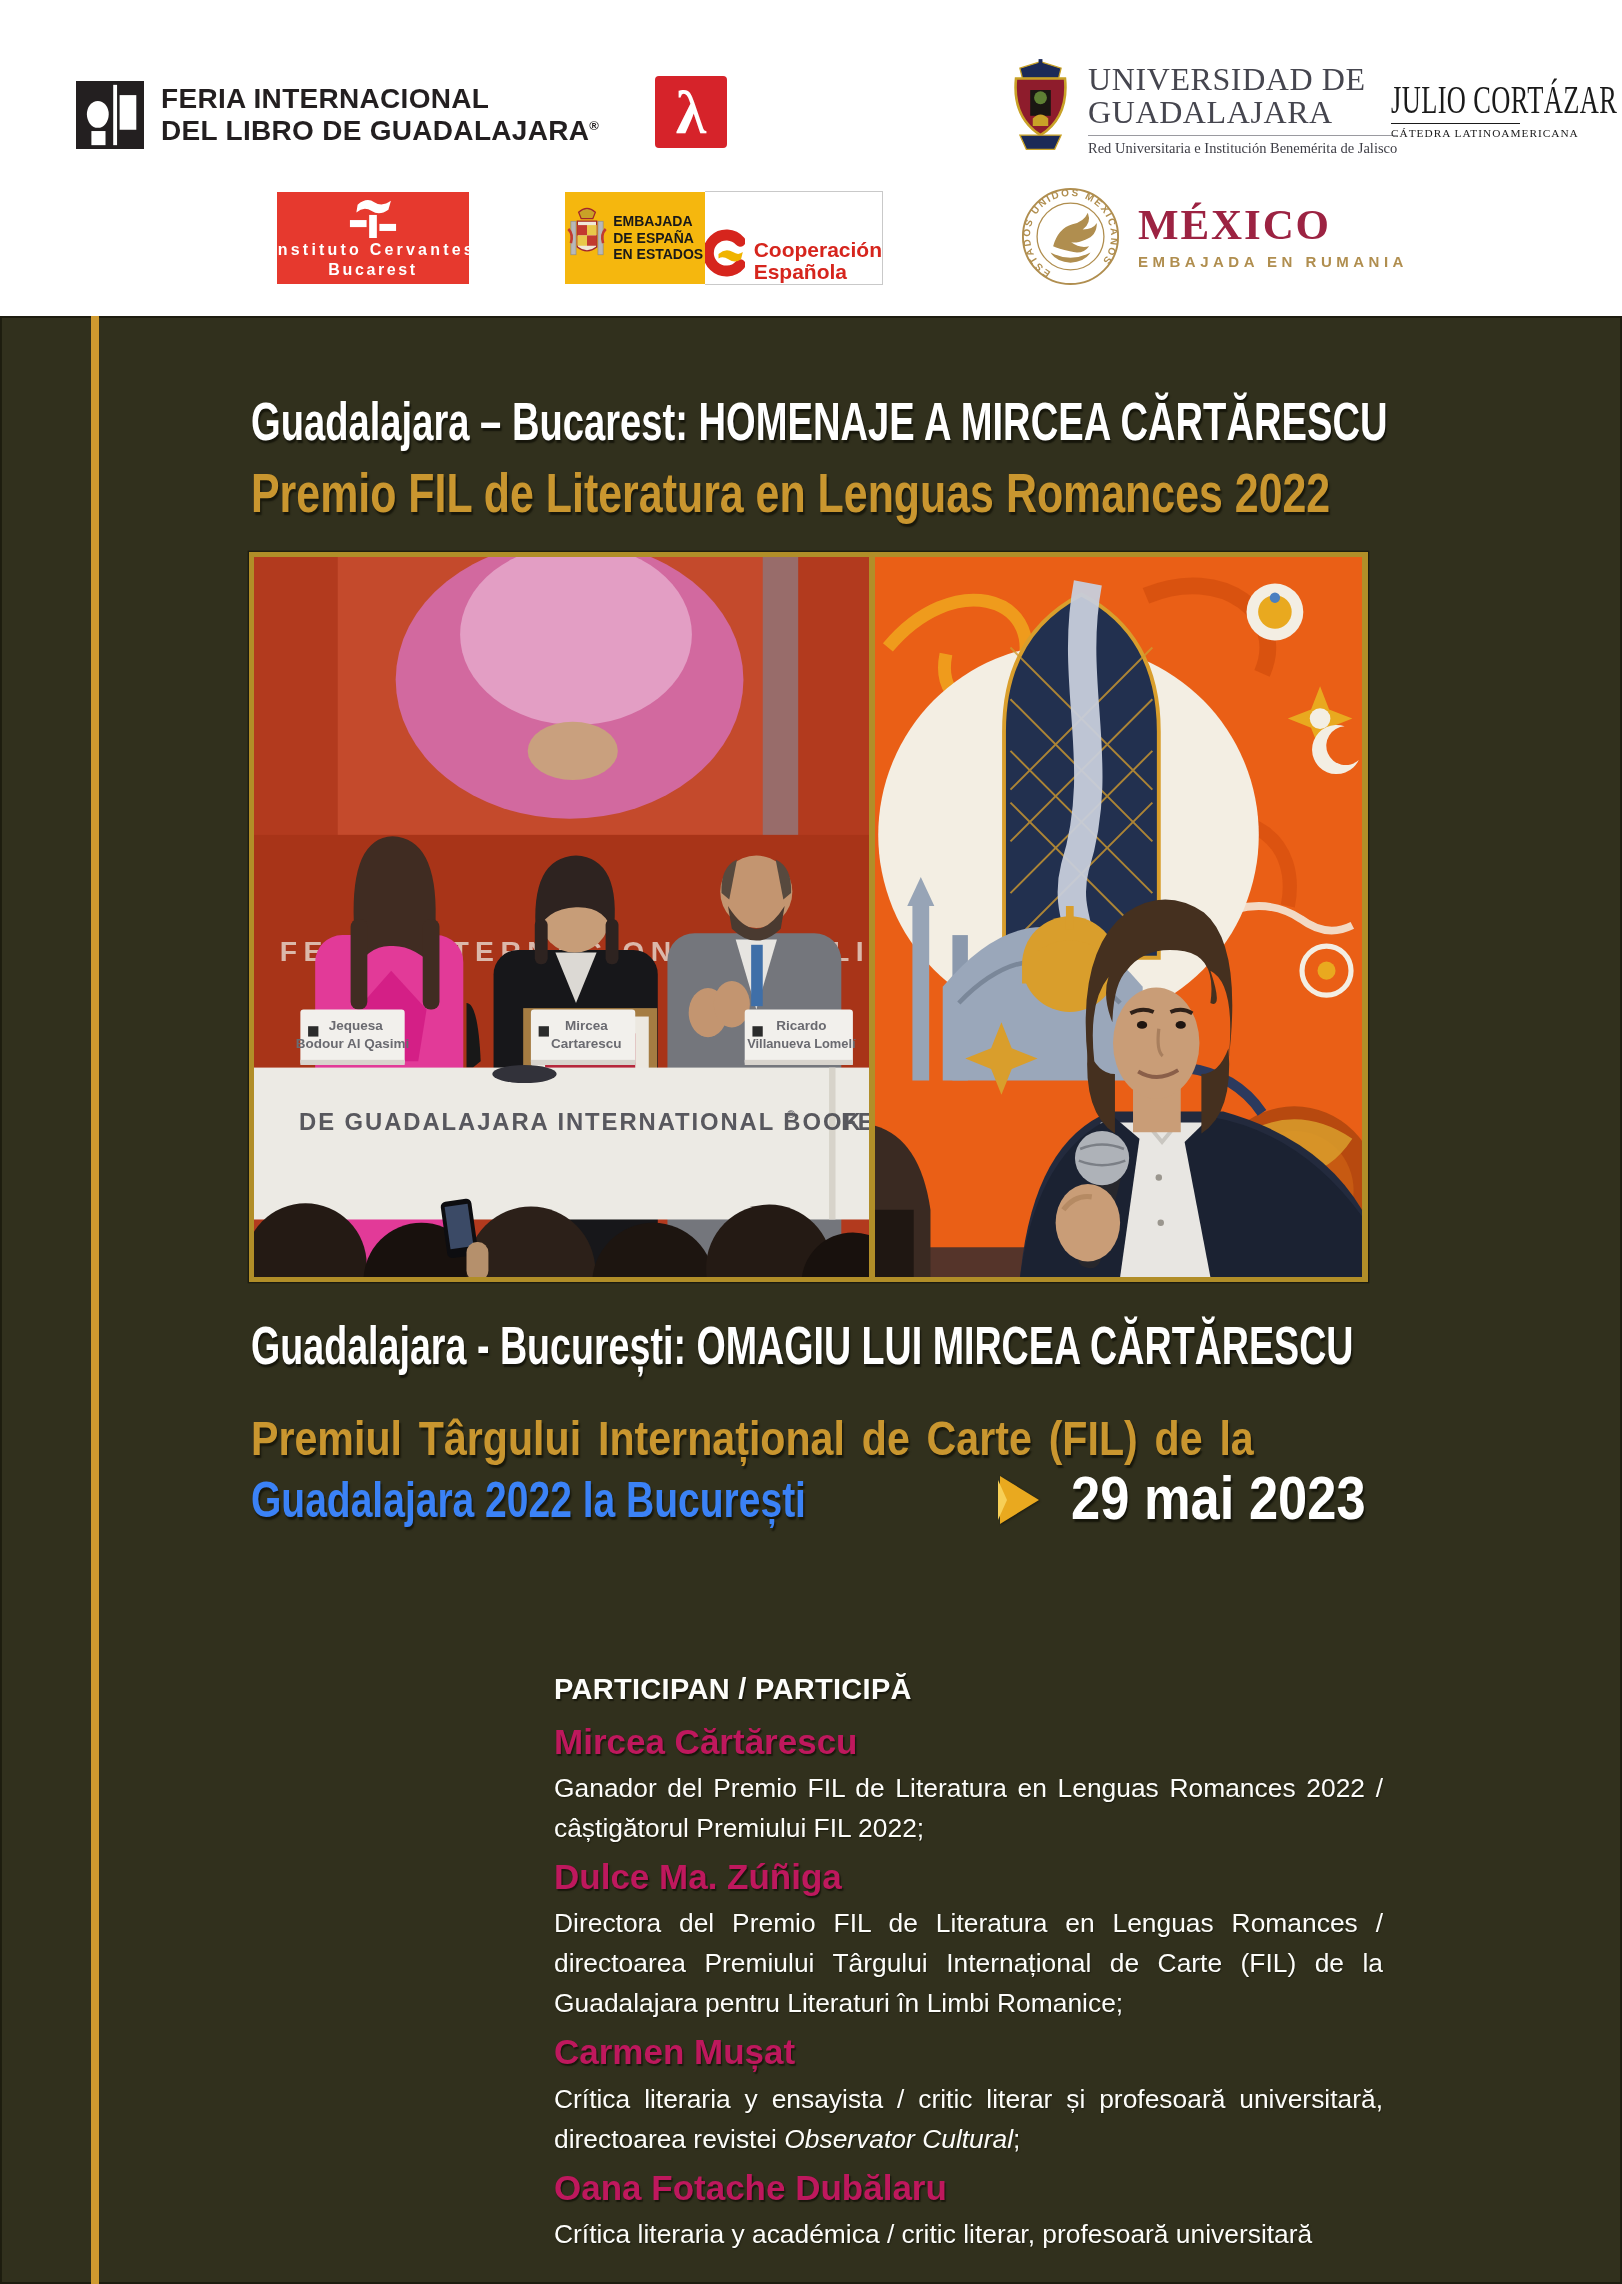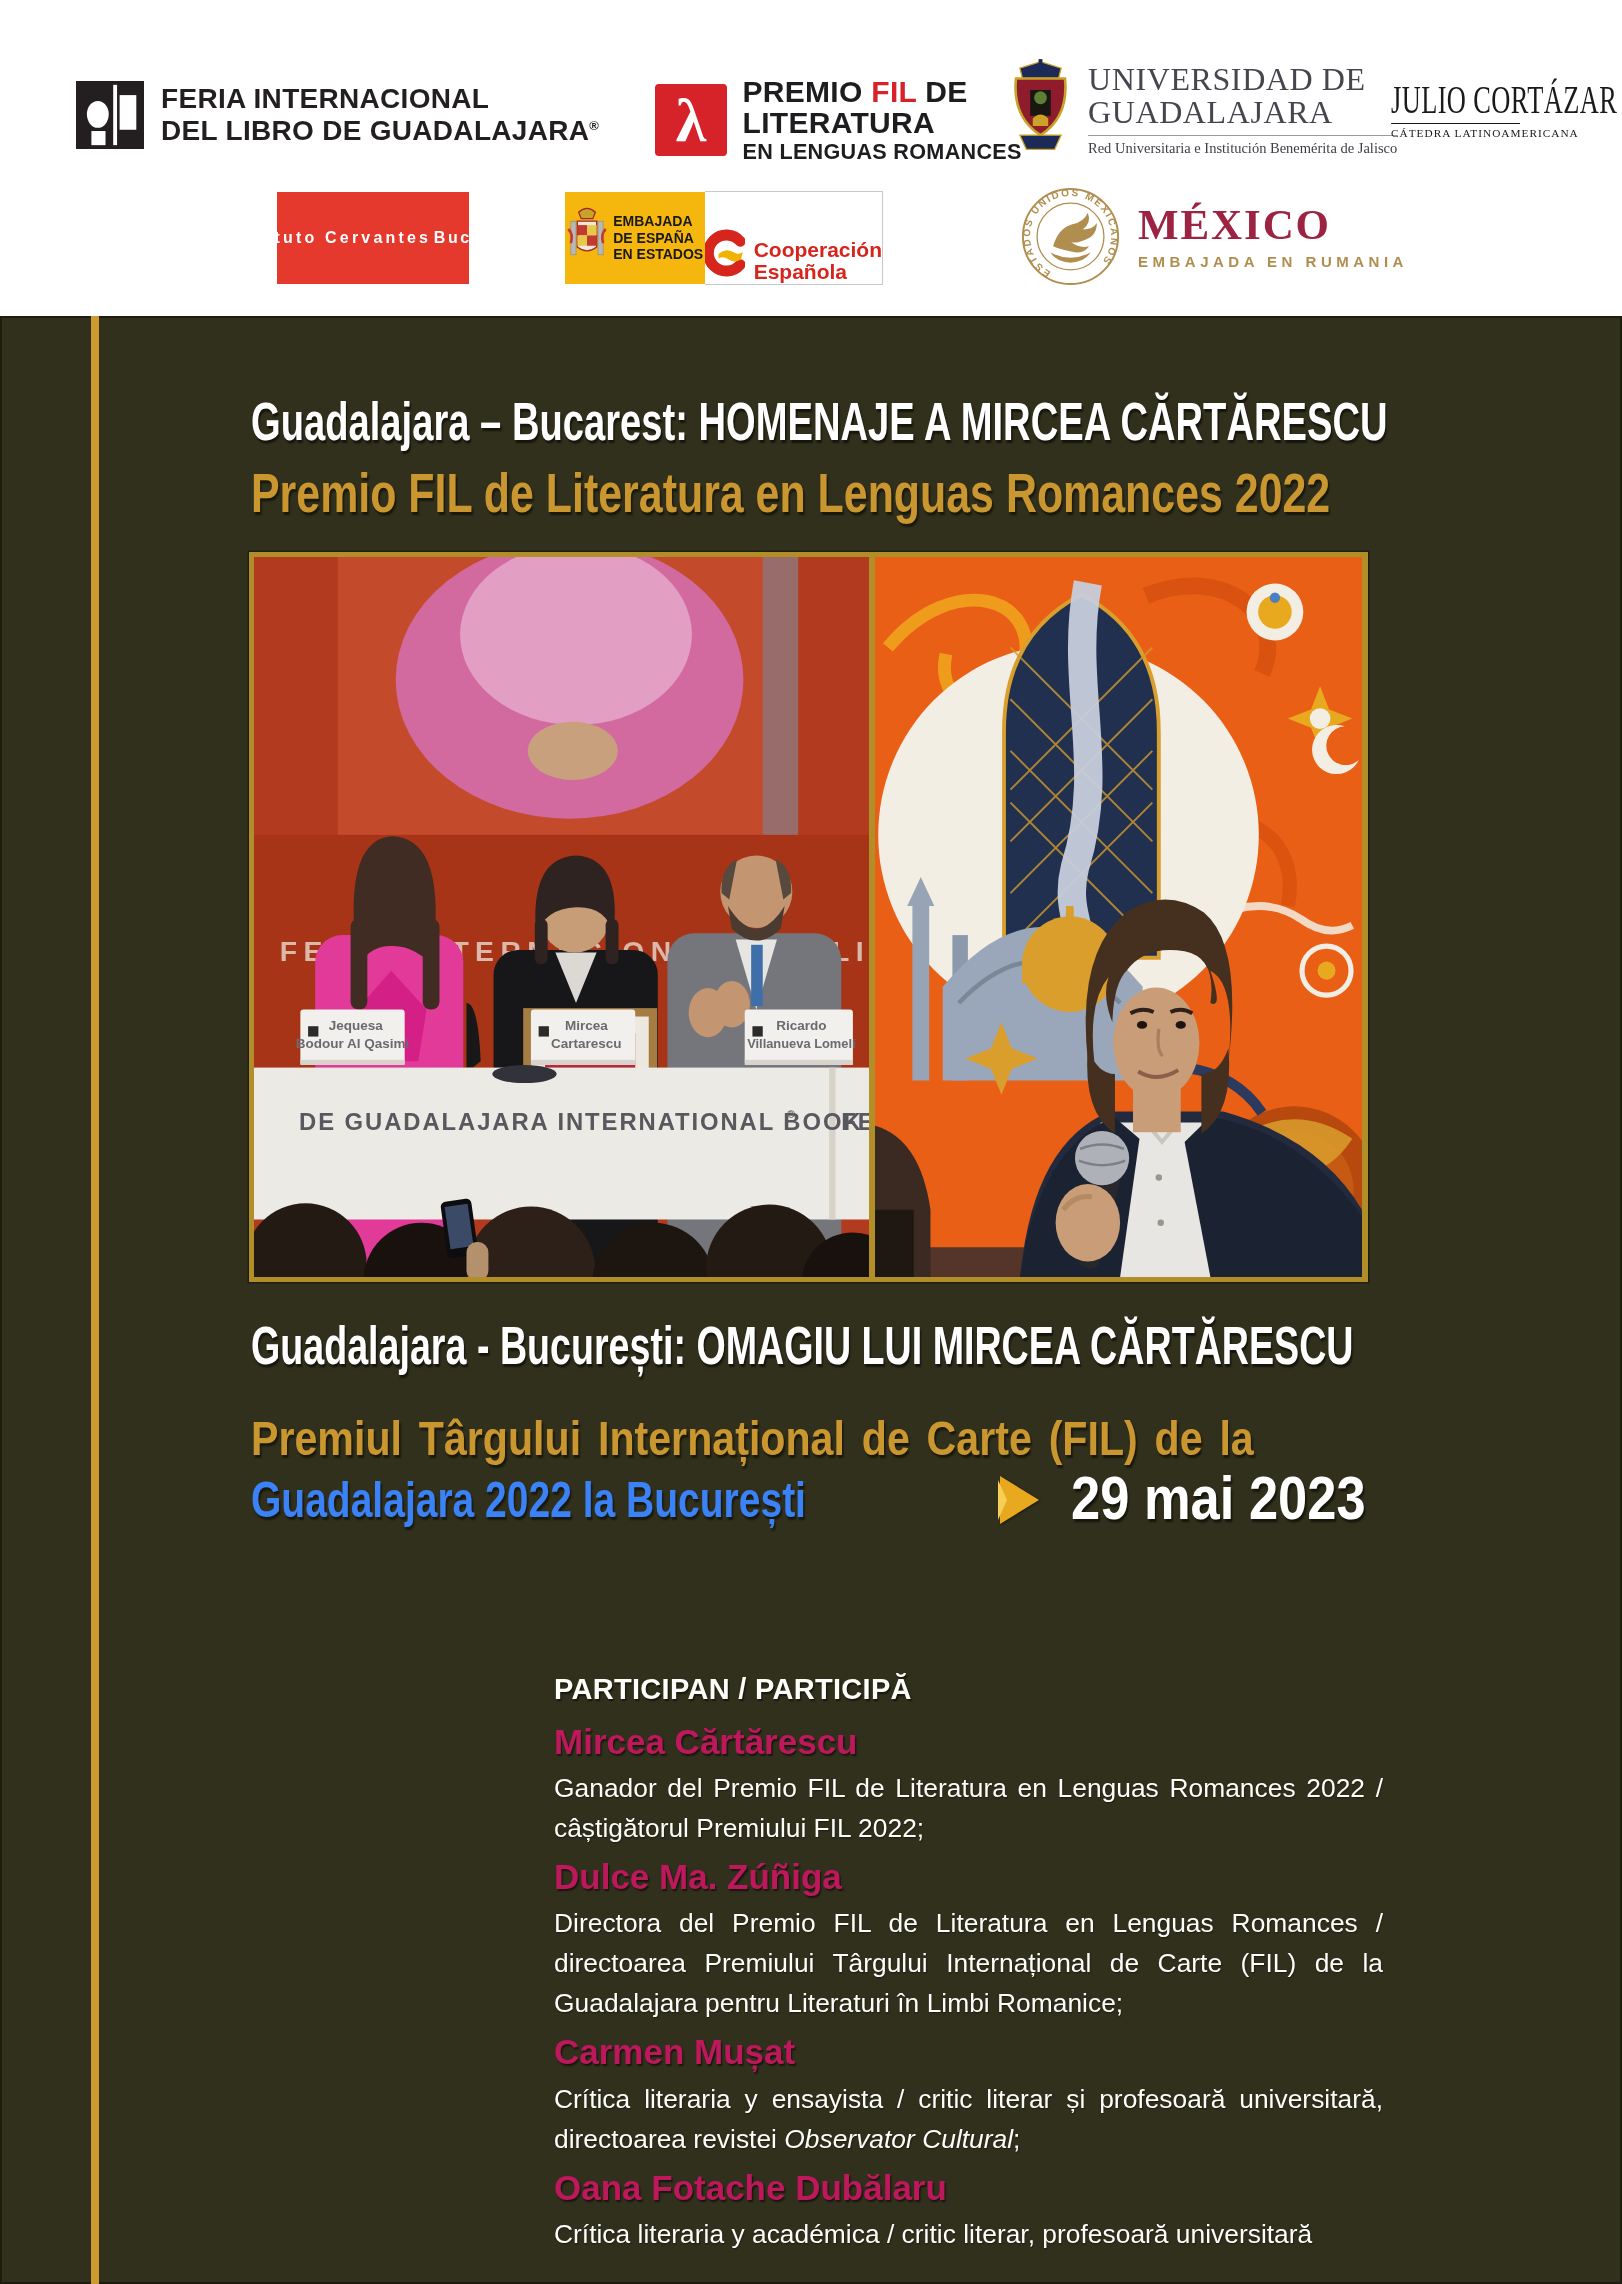--- a/index.html
+++ b/index.html
@@ -21,21 +21,21 @@
   .udg{align-items:center;}
   .udg-text{margin-left:14px;font-family:"Liberation Serif",serif;color:#46464f;}
   .udg-names{font-size:32px;line-height:1.05;letter-spacing:0.6px;white-space:nowrap;}
   .udg-rule{border-top:1.3px solid #9a9aa0;margin:5.2px 0 3.9px 0;}
   .udg-tag{font-size:14.5px;color:#3e3e46;white-space:nowrap;}
   .cortazar{display:block;}
   .jc-name{font-family:"Liberation Serif",serif;font-size:40px;color:#1a1a1a;letter-spacing:0.6px;
            display:inline-block;transform:scaleX(.66);transform-origin:0 50%;white-space:nowrap;}
   .jc-rule{width:129px;border-top:1.9px solid #1a1a1a;margin:0 0 2.6px 0;}
   .jc-sub{font-family:"Liberation Serif",serif;font-size:11.3px;letter-spacing:1px;color:#1a1a1a;white-space:nowrap;}
-  .cerv{width:192px;height:92px;background:#e6392e;flex-direction:row;justify-content:center;gap:2.6px;display:flex;align-items:center;}
+  .cerv{width:192px;height:92px;background:#e6392e;flex-direction:column;justify-content:center;gap:2.6px;display:flex;align-items:center;}
   .cerv-l{color:#fff;font-weight:bold;font-size:16px;letter-spacing:3.2px;white-space:nowrap;}
   .cerv-l2{letter-spacing:2.6px;}
   .emb{height:92px;}
   .emb-y{width:140px;height:92px;background:#f5b70e;display:flex;align-items:center;justify-content:center;gap:6.4px;}
   .emb-txt{font-size:14px;font-weight:bold;color:#191919;line-height:1.2;white-space:nowrap;}
   .coop{width:177px;height:92px;background:#ffffff;border:0.6px solid #c9c9c9;border-left:none;
         display:flex;align-items:flex-end;justify-content:center;gap:9px;}
   .coop-txt{color:#d6251d;font-weight:bold;font-size:21px;line-height:1.08;white-space:nowrap;}
   .mex{align-items:center;gap:18px;display:flex;}
   .mex-name{font-family:"Liberation Serif",serif;font-weight:bold;font-size:43px;color:#9c2342;letter-spacing:1.9px;line-height:1;white-space:nowrap;}
@@ -100,25 +100,20 @@
       <div class="fil-text">
         <div><span>FERIA INTERNACIONAL</span></div>
         <div><span>DEL LIBRO DE GUADALAJARA</span><span class="fil-reg">®</span></div>
       </div>
     </div>
 
     <div class="logo" style="left:655px;top:76px;">
       <div class="premio-sq">
           <span>λ</span>
         </div>
-      <div class="premio-text">
-        <div class="l12"><span>PREMIO </span><span class="fil-red">FIL</span><span> DE</span></div>
-        <div class="l12">LITERATURA</div>
-        <div class="l3">EN LENGUAS ROMANCES</div>
-      </div>
     </div>
 
     <div class="logo udg" style="left:1007px;top:59px;">
       <svg width="67" height="102" viewBox="0 0 104 158">
         <path d="M20 14 L52 4 L84 14 L80 30 L24 30 Z" fill="#1c2a57" stroke="#c9a227" stroke-width="2"></path>
         <rect x="49" y="0" width="6" height="16" fill="#1c2a57"></rect>
         <path d="M14 30 Q8 90 52 118 Q96 90 90 30 Z" fill="#8e1c2c" stroke="#c9a227" stroke-width="4"></path>
         <rect x="36" y="48" width="32" height="40" fill="#1a1612"></rect>
         <circle cx="52" cy="60" r="10" fill="#5e7f34"></circle>
         <path d="M40 92 Q52 80 64 92 L64 104 L40 104 Z" fill="#c9a227"></path>

